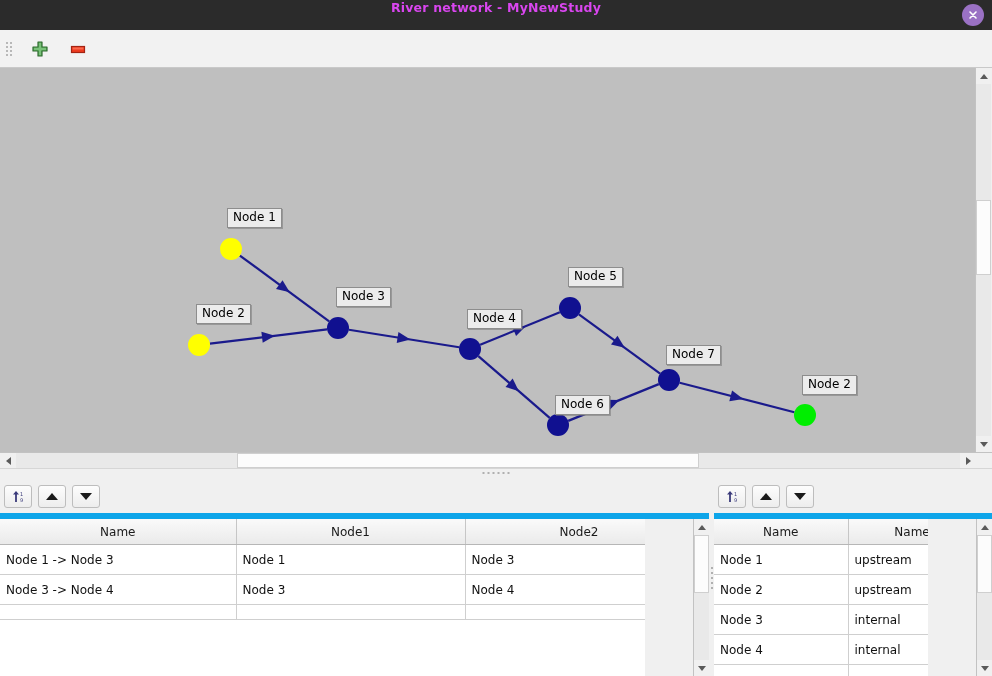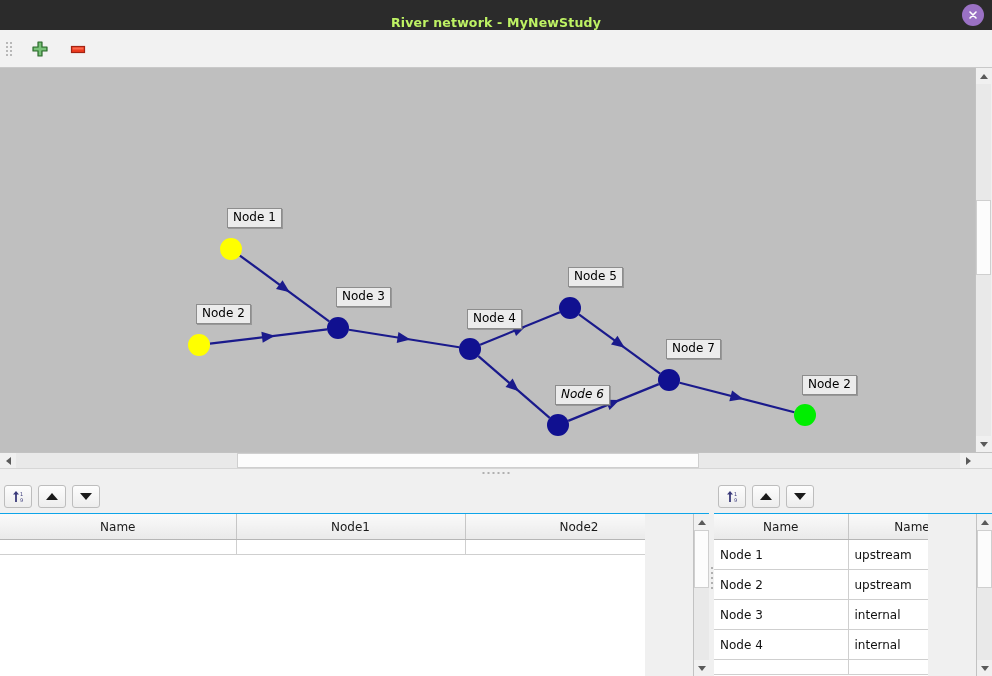--- a/index.html
+++ b/index.html
@@ -6,22 +6,22 @@
   body{
     width:992px;height:676px;overflow:hidden;
     background:#f0f0f0;
     font-family:"DejaVu Sans","Liberation Sans",sans-serif;
     font-size:12px;color:#111;
   }
   .window{position:relative;width:992px;height:676px;background:#f0f0f0;display:flex;flex-direction:column;}
 
   
   .titlebar{
-    position:relative;height:30px;background:#2b2b2b;color:#bef264;
-    display:flex;align-items:flex-end;justify-content:center;flex:0 0 30px;
+    position:relative;height:30px;background:#2b2b2b;color:#d946ef;
+    display:flex;align-items:flex-start;justify-content:center;flex:0 0 30px;
   }
   .titlebar .title{font-size:12.5px;font-weight:bold;letter-spacing:.2px;}
   .closebtn{
     position:absolute;right:8px;top:4px;width:22px;height:22px;border-radius:50%;
     background:#9a71c4;display:flex;align-items:center;justify-content:center;
     color:#fff;font-size:12px;line-height:1;cursor:pointer;
   }
   .closebtn svg{display:block;}
 
   
@@ -76,21 +76,21 @@
 
   .pane-toolbar{flex:0 0 30px;display:flex;align-items:center;gap:6px;padding:2px 0 2px 4px;background:#f0f0f0;}
   .sbtn{
     width:28px;height:23px;border:1px solid #bdbdbd;border-radius:3px;
     background:linear-gradient(#fdfdfd,#ededed);
     display:flex;align-items:center;justify-content:center;cursor:pointer;padding:0;
   }
   .sbtn .tri-up{border-left:6px solid transparent;border-right:6px solid transparent;border-bottom:7px solid #1a1a1a;}
   .sbtn .tri-down{border-left:6px solid transparent;border-right:6px solid transparent;border-top:7px solid #1a1a1a;}
 
-  .tablewrap{flex:1 1 auto;display:flex;min-height:0;border-top:1px solid #0ea5e9;gap:48px;}
+  .tablewrap{flex:1 1 auto;display:flex;min-height:0;border-top:6px solid #0ea5e9;gap:48px;}
   .tablearea{flex:1 1 auto;min-width:0;overflow:hidden;background:#fff;display:flex;flex-direction:column;}
   table{border-collapse:collapse;width:100%;table-layout:fixed;}
   thead th{
     background:linear-gradient(#fafafa,#eaeaea);
     border-right:1px solid #c6c6c6;border-bottom:1px solid #b6b6b6;
     font-weight:normal;font-size:12px;color:#1a1a1a;height:23px;text-align:center;
   }
   tbody td{
     border-right:1px solid #cfcfcf;border-bottom:1px solid #cfcfcf;
     height:29px;padding:0 6px;font-size:12px;color:#111;background:#fff;
@@ -166,22 +166,22 @@
             <circle cx="570" cy="240" r="11" fill="#101090"></circle>
             <circle cx="558" cy="357" r="11" fill="#101090"></circle>
             <circle cx="669" cy="312" r="11" fill="#101090"></circle>
             <circle cx="805" cy="347" r="11" fill="#00ee00"></circle>
           </svg>
       <div class="nodelabel" style="left: 227px; top: 140px;">Node 1</div>
           <div class="nodelabel" style="left: 196px; top: 236px;">Node 2</div>
           <div class="nodelabel" style="left: 336px; top: 219px;">Node 3</div>
           <div class="nodelabel" style="left: 467px; top: 241px;">Node 4</div>
           <div class="nodelabel" style="left: 568px; top: 199px;">Node 5</div>
-          <div class="nodelabel" style="left: 555px; top: 317px; font-style: italic;">Node 6</div>
-          <div class="nodelabel" style="left: 666px; top: 271px;">Node 7</div>
+          <div class="nodelabel" style="left: 555px; top: 327px;">Node 6</div>
+          <div class="nodelabel" style="left: 666px; top: 277px;">Node 7</div>
           <div class="nodelabel" style="left: 802px; top: 307px;">Node 2</div>
         </div>
 
       <div class="vscroll">
         <div class="sb-arrow">
             <span class="tri tri-up"></span>
           </div>
         <div class="sb-track">
           <div class="sb-thumb" style="top:116px;height:73px;"></div>
         </div>
@@ -244,20 +244,30 @@
                 <col style="width:228px">
               </colgroup>
             <thead>
                 <tr id="branch-head">
                   <th>Name</th>
                   <th>Node1</th>
                   <th>Node2</th>
                 </tr>
               </thead>
             <tbody id="branch-body">
+                <tr>
+                  <td>Node 1 -&gt; Node 3</td>
+                  <td>Node 1</td>
+                  <td>Node 3</td>
+                </tr>
+                <tr>
+                  <td>Node 3 -&gt; Node 4</td>
+                  <td>Node 3</td>
+                  <td>Node 4</td>
+                </tr>
                 <tr class="empty">
                   <td></td>
                   <td></td>
                   <td></td>
                 </tr>
               </tbody>
           </table>
         </div>
         <div class="tbl-vscroll">
           <div class="sb-arrow">

